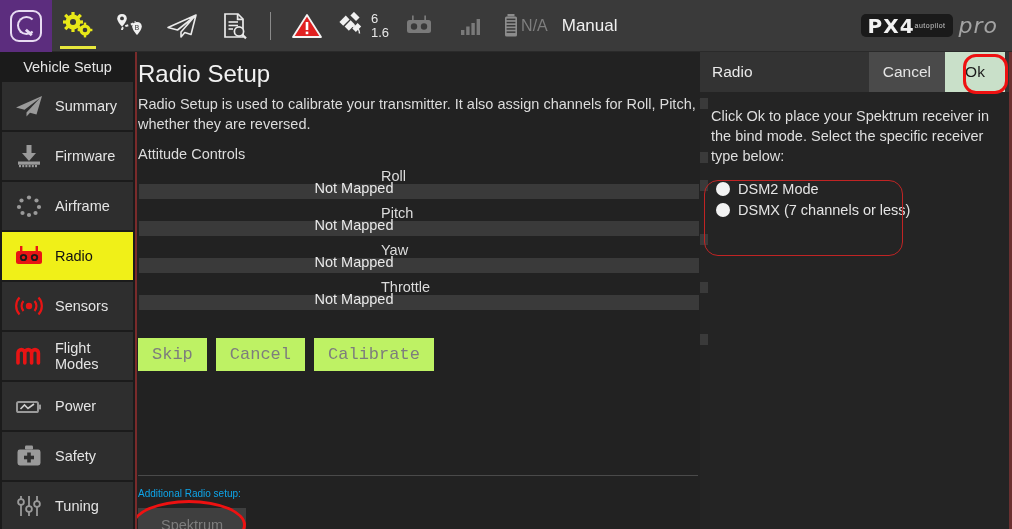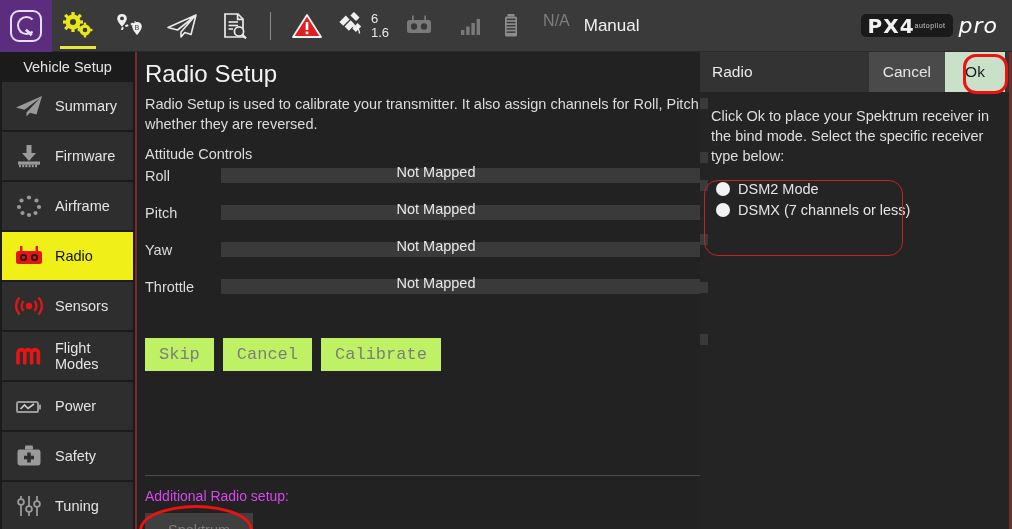--- a/index.html
+++ b/index.html
@@ -64,21 +64,21 @@
     position: absolute; left: 8px; right: 8px; bottom: 3px;
     height: 3px; background: #e8e83c;
   }
   .tb-sep {
     width: 1px; height: 28px; background: #8a8a8a;
     margin: 0 10px; flex: 0 0 auto;
   }
   .tb-gps { display: flex; align-items: center; gap: 4px; padding: 0 4px; }
   .gps-nums { display: flex; flex-direction: column; line-height: 1.05; }
   .gps-nums span { color: #e8e8e8; font-size: 13px; }
-  .tb-batt { display: flex; gap: 22px; padding: 0 4px; }
+  .tb-batt { display: flex; align-items: center; gap: 0; padding: 0 4px; }
   .tb-na { color: #7e7e7e; font-size: 16px; }
   .tb-mode { color: #f0f0f0; font-size: 17px; padding: 0 10px; }
   .tb-spacer { flex: 1 1 auto; }
   .px4logo {
     display: flex; align-items: center; gap: 6px;
     padding-right: 14px; flex: 0 0 auto;
   }
   .px4-badge {
     background: #1a1a1a;
     border-radius: 5px;
@@ -89,21 +89,21 @@
   .px4-badge .p1 {
     color: #f2f2f2; font-weight: bold; font-size: 20px;
     letter-spacing: 1px;
     font-family: "DejaVu Sans", sans-serif;
   }
   .px4-badge .p2 {
     color: #c9c9c9; font-size: 7px; letter-spacing: 0.5px;
     margin-top: -2px;
   }
   .px4-pro {
-    color: #ffffff; font-size: 22px; font-style: italic;
+    color: #a3a3a3; font-size: 22px; font-style: italic;
     letter-spacing: 1px;
     font-family: "DejaVu Sans", sans-serif;
   }
 
   
   #sidebar {
     position: absolute; left: 0; top: 52px;
     width: 137px; height: 477px;
     background: #1b1b1b;
     border-right: 2px solid #7a2b2b;
@@ -122,32 +122,33 @@
   .sb-item.selected { background: #f0f018; }
   .sb-item .sb-label { color: #e4e4e4; font-size: 14.5px; }
   .sb-item.selected .sb-label { color: #111; }
   .sb-ico { width: 34px; height: 30px; flex: 0 0 auto; display:flex; align-items:center; justify-content:center;}
 
   
   #main {
     position: absolute; left: 137px; top: 52px;
     width: 563px; height: 477px;
     background: #222222;
-    padding: 6px 0 0 8px;
+    padding: 6px 0 0 1px;
     overflow: hidden;
   }
   .page-title { color: #f2f2f2; font-size: 24px; margin: 2px 0 7px 0; }
   .page-desc {
     color: #dcdcdc; font-size: 14.5px; line-height: 1.35;
     width: 720px; margin-bottom: 12px;
   }
   .sect-label { color: #dcdcdc; font-size: 14.5px; margin-bottom: 6px; }
   .chan-row {
-    display: flex; 
+    display: flex; align-items: center;
     height: 37px;
+    flex-direction: column;
   }
   .chan-name { color: #dcdcdc; font-size: 14.5px; width: 76px; flex:0 0 auto;}
   .chan-bar {
     position: relative;
     height: 15px; width: 560px;
     background: #3a3a3a;
     flex: 0 0 auto;
   }
   .chan-bar .nm {
     position: absolute; left: 0; right: 0; top: -4px;
@@ -162,21 +163,21 @@
     border: none;
     font-size: 17px;
     font-family: Liberation Mono, monospace;
     padding: 7px 14px;
     min-width: 44px;
   }
   .divider {
     height: 1px; background: #4a4a4a;
     width: 560px; margin: 104px 0 0 0;
   }
-  .addl { color: #d946ef; font-size: 14px; margin: 12px 0 9px 0; }
+  .addl { color: #0ea5e9; font-size: 10px; margin: 12px 0 9px 0; }
   .spektrum-wrap { position: relative; width: 108px; }
   #spektrum-btn {
     background: #3f3f3f; color: #7d7d7d; border: none;
     font-size: 14.5px; padding: 9px 12px;
     font-family: "Liberation Sans", sans-serif;
   }
 
   
   #dialog {
     position: absolute; left: 700px; top: 52px;

